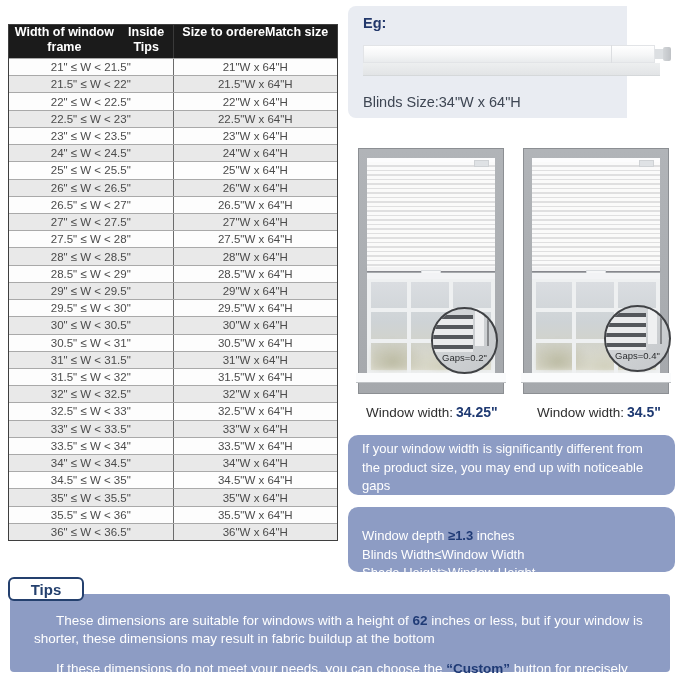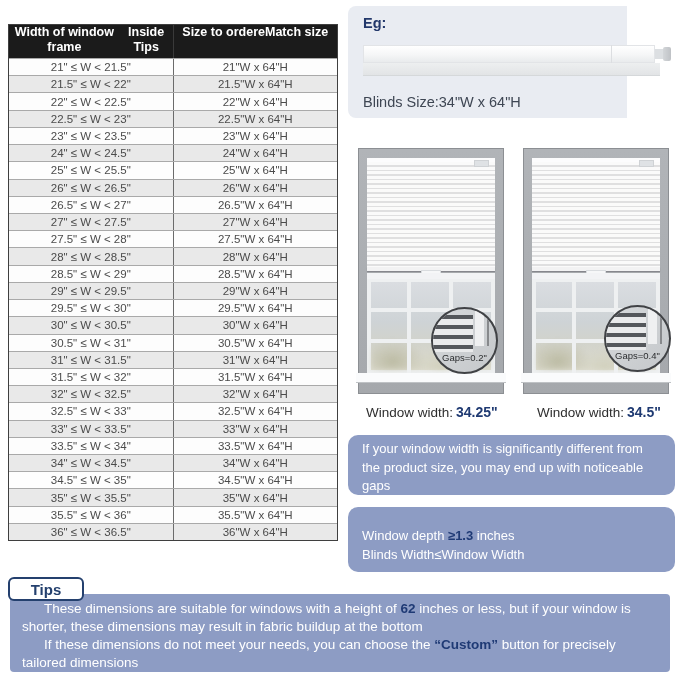--- a/index.html
+++ b/index.html
@@ -87,21 +87,21 @@
   .nb1 { top:435px; height:60px; }
   .nb2 { top:507px; height:65px; padding-top:20px; }
   .accent { color:#1f3a75; font-weight:bold; }
 
   
   .tips-btn { position:absolute; left:8px; top:577px; width:76px; height:24px; background:#fff;
     border:2px solid #24406e; border-radius:6px; z-index:2; display:flex; align-items:center;
     justify-content:center; color:#24406e; font-weight:bold; font-size:15px;text-align:right; }
   .tips-box { position:absolute; left:10px; top:594px; width:660px; height:78px; background:#8d9cc4;
     border-radius:4px; color:#fff; font-size:13.5px; line-height:18px; padding:6px 10px 0 12px; }
-  .tips-box p { margin:0; text-indent:22px; }
+  .tips-box p { margin:12px; text-indent:22px; }
 </style>
 </head>
 <body>
 
 <div class="stage">
 
   <div class="size-table">
     <div class="thead">
       <div class="hcell">
         <div>Width of window frame</div>
@@ -294,20 +294,21 @@
   <div class="win-label wl2">
     <span>Window width:</span><span class="val">34.5"</span>
   </div>
 
   <div class="note-box nb1">
     <span>If your window width is significantly different from the product size, you may end up with noticeable gaps</span>
   </div>
   <div class="note-box nb2">
     <div><span>Window depth </span><span class="accent">≥1.3</span><span> inches</span></div>
     <div>Blinds Width≤Window Width</div>
+    <div>Shade Height≥Window Height</div>
   </div>
 
   <div class="tips-btn">
     <span>Tips</span>
   </div>
   <div class="tips-box">
     <p><span>These dimensions are suitable for windows with a height of </span><span class="accent">62</span><span> inches or less, but if your window is shorter, these dimensions may result in fabric buildup at the bottom</span></p>
     <p><span>If these dimensions do not meet your needs, you can choose the </span><span class="accent">“Custom”</span><span> button for precisely tailored dimensions</span></p>
   </div>
 

